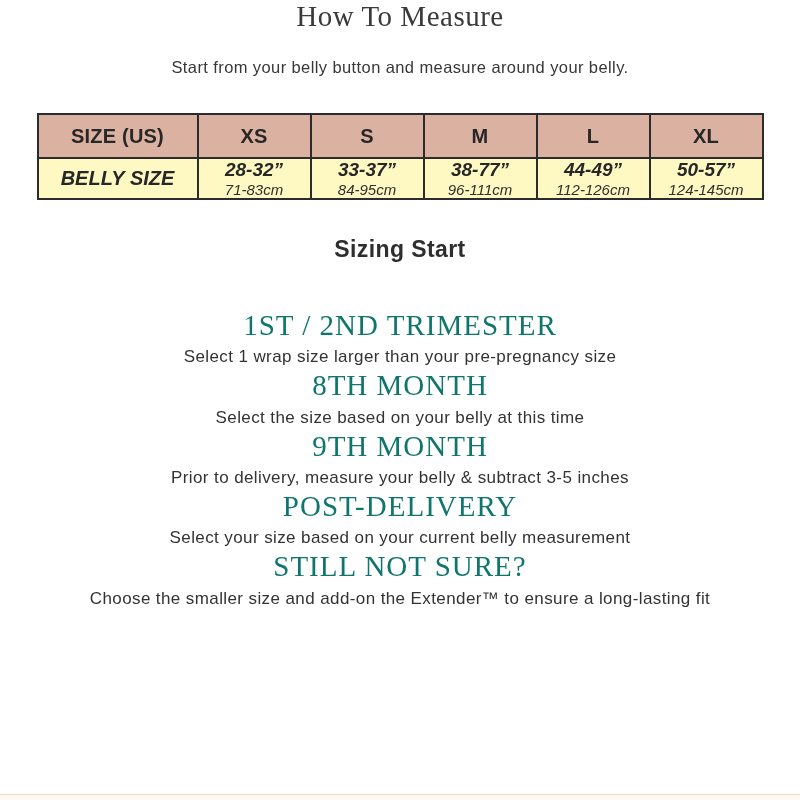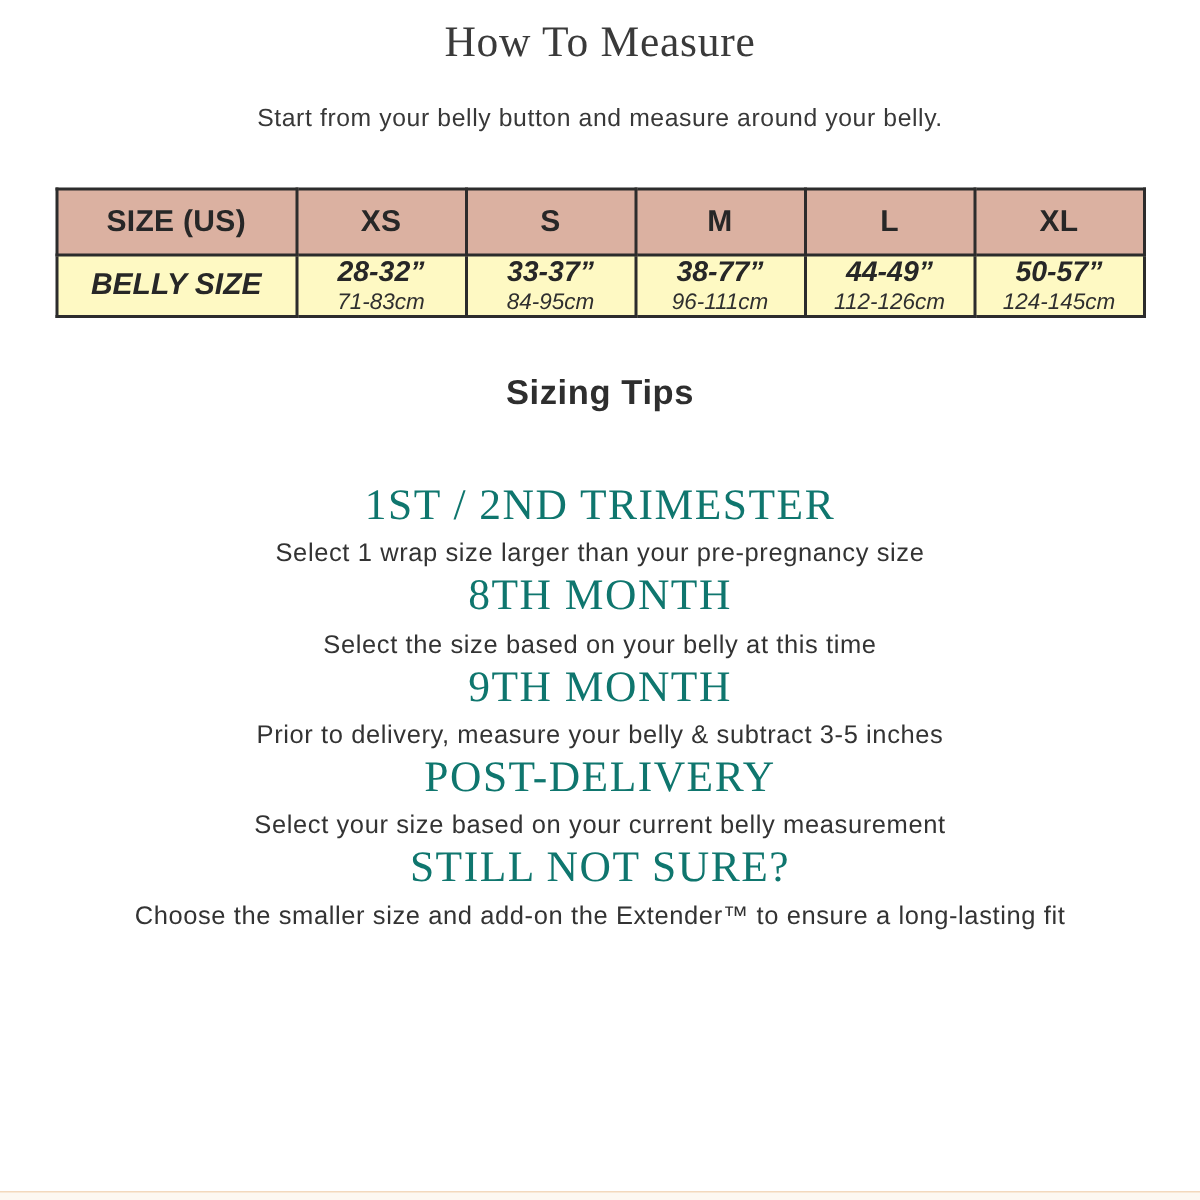--- a/index.html
+++ b/index.html
@@ -16,21 +16,21 @@
     height: 800px;
     text-align: center;
     position: relative;
   }
   .page-title {
     font-family: "Liberation Serif", serif;
     font-weight: 400;
     font-size: 29px;
     letter-spacing: 0.5px;
     color: #3a3a3a;
-    padding-top: 12px;
+    padding-top: 0;
   }
   .page-subtitle {
     margin-top: 25px;
     font-size: 16.5px;
     letter-spacing: 0.4px;
     color: #383838;
   }
   table.size-table {
     margin: 36px auto 0 auto;
     width: 727px;
@@ -147,21 +147,21 @@
           <div class="cell-cm">112-126cm</div>
         </td>
         <td>
           <div class="cell-inches">50-57”</div>
           <div class="cell-cm">124-145cm</div>
         </td>
       </tr>
     </tbody>
   </table>
 
-  <h2 class="tips-heading">Sizing Tips</h2>
+  <h2 class="tips-heading">Sizing Start</h2>
 
   <section class="tip-section first">
     <h3 class="tip-heading">1ST / 2ND TRIMESTER</h3>
     <p class="tip-description">Select 1 wrap size larger than your pre-pregnancy size</p>
   </section>
 
   <section class="tip-section">
     <h3 class="tip-heading">8TH MONTH</h3>
     <p class="tip-description">Select the size based on your belly at this time</p>
   </section>

